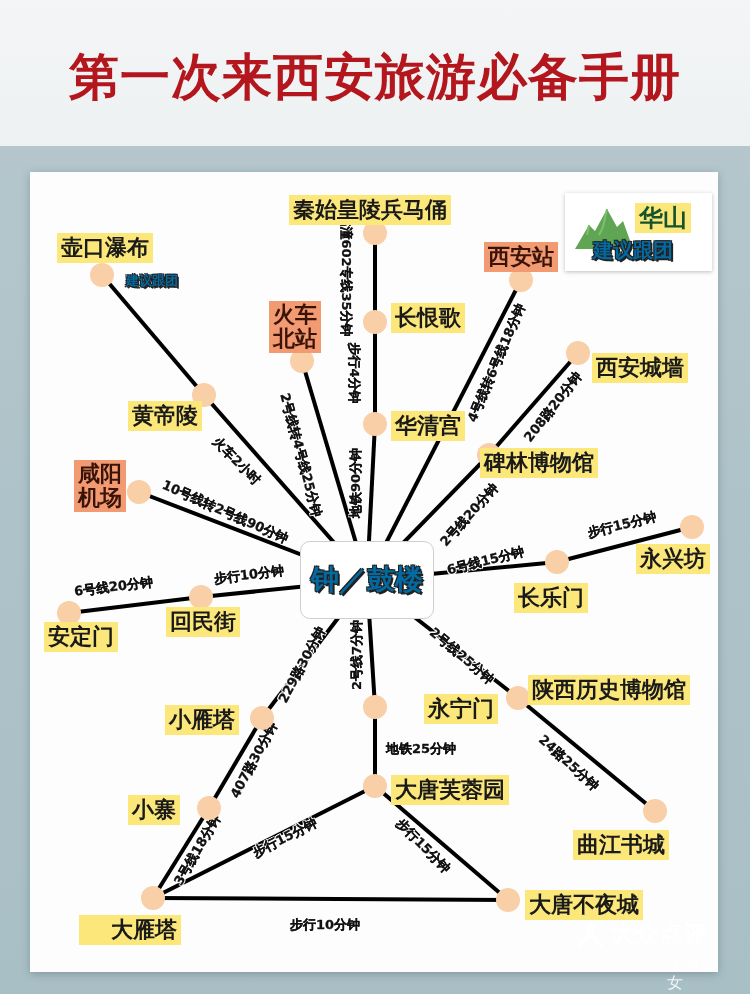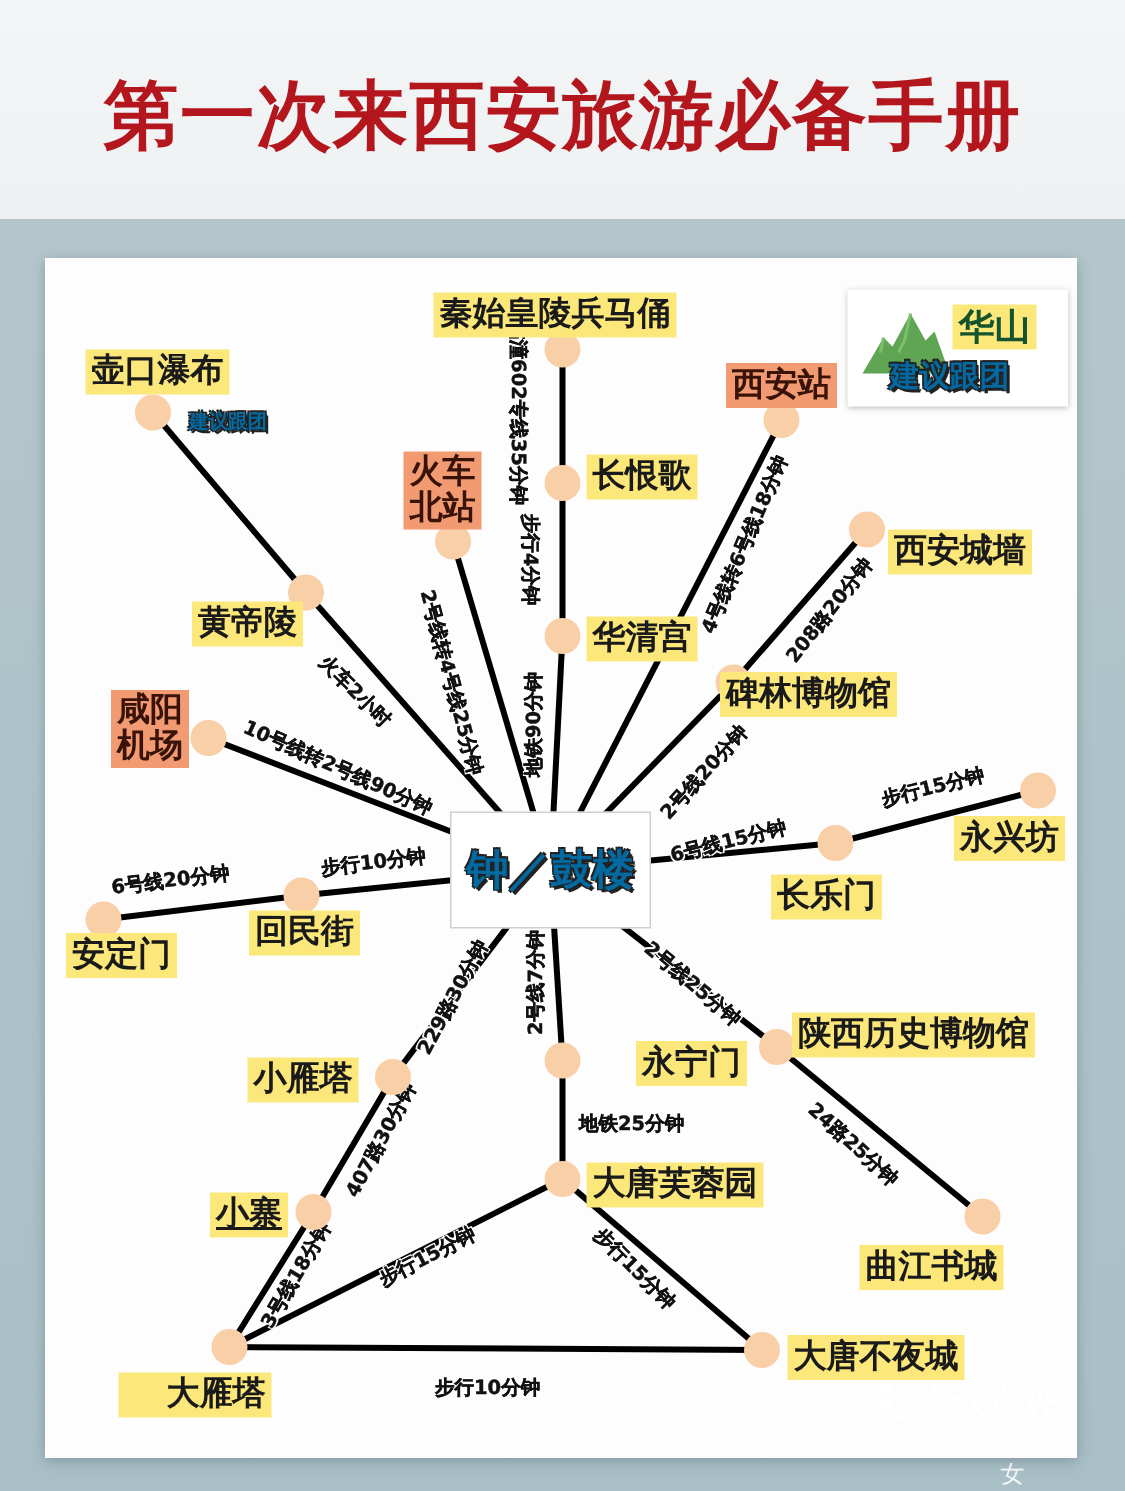--- a/index.html
+++ b/index.html
@@ -40,21 +40,21 @@
     white-space: nowrap; transform-origin: center center;
     text-shadow: -1px -1px 0 #fff, 1px -1px 0 #fff, -1px 1px 0 #fff, 1px 1px 0 #fff, 0 0 2px #fff;
     -webkit-text-stroke: 0.3px #111;
   }
   .outline-text {
     color: #0369a1; font-weight: bold;
     text-shadow: -1px -1px 0 #222, 1px -1px 0 #222, -1px 1px 0 #222, 1px 1px 0 #222, 2px 2px 0 #222;
   }
   .hub {
     position: absolute; left: 300px; top: 541px; width: 134px; height: 78px;
-    border-radius: 0; background: #fff; border: 1.5px solid #cfcfcf;
+    border-radius: 10px; background: #fff; border: 1.5px solid #cfcfcf;
     display: flex; align-items: center; justify-content: center;
     font-size: 28px;
   }
   .huashan {
     position: absolute; left: 565px; top: 193px; width: 147px; height: 78px;
     background: #fff; box-shadow: 0 1px 4px rgba(0,0,0,0.25);
   }
   .huashan .mtn { position: absolute; left: 8px; top: 12px; }
   .huashan .hs-name {
     position: absolute; left: 70px; top: 10px; background: #fbe77a;
@@ -152,21 +152,21 @@
     <div class="label" style="left: 514px; top: 583px;">长乐门</div>
     <div class="node" style="left: 692px; top: 527px;"></div>
     <div class="label" style="left: 636px; top: 544px;">永兴坊</div>
     <div class="node" style="left: 201px; top: 597px;"></div>
     <div class="label" style="left: 166px; top: 607px;">回民街</div>
     <div class="node" style="left: 69px; top: 613px;"></div>
     <div class="label" style="left: 44px; top: 622px;">安定门</div>
     <div class="node" style="left: 262px; top: 718px;"></div>
     <div class="label" style="left: 165px; top: 705px;">小雁塔</div>
     <div class="node" style="left: 209px; top: 808px;"></div>
-    <div class="label" style="left: 140px; top: 795px; text-decoration: underline;">小寨</div>
+    <div class="label" style="left: 128px; top: 795px;">小寨</div>
     <div class="node" style="left: 153px; top: 898px;"></div>
     <div class="label" style="left: 79px; top: 915px; padding-left: 32px;">大雁塔</div>
     <div class="node" style="left: 375px; top: 707px;"></div>
     <div class="label" style="left: 395px; top: 694px; margin-left: 29px;">永宁门</div>
     <div class="node" style="left: 375px; top: 786px;"></div>
     <div class="label" style="left: 391px; top: 775px;">大唐芙蓉园</div>
     <div class="node" style="left: 518px; top: 698px;"></div>
     <div class="label" style="left: 528px; top: 675px;">陕西历史博物馆</div>
     <div class="node" style="left: 655px; top: 811px;"></div>
     <div class="label" style="left: 573px; top: 830px;">曲江书城</div>

